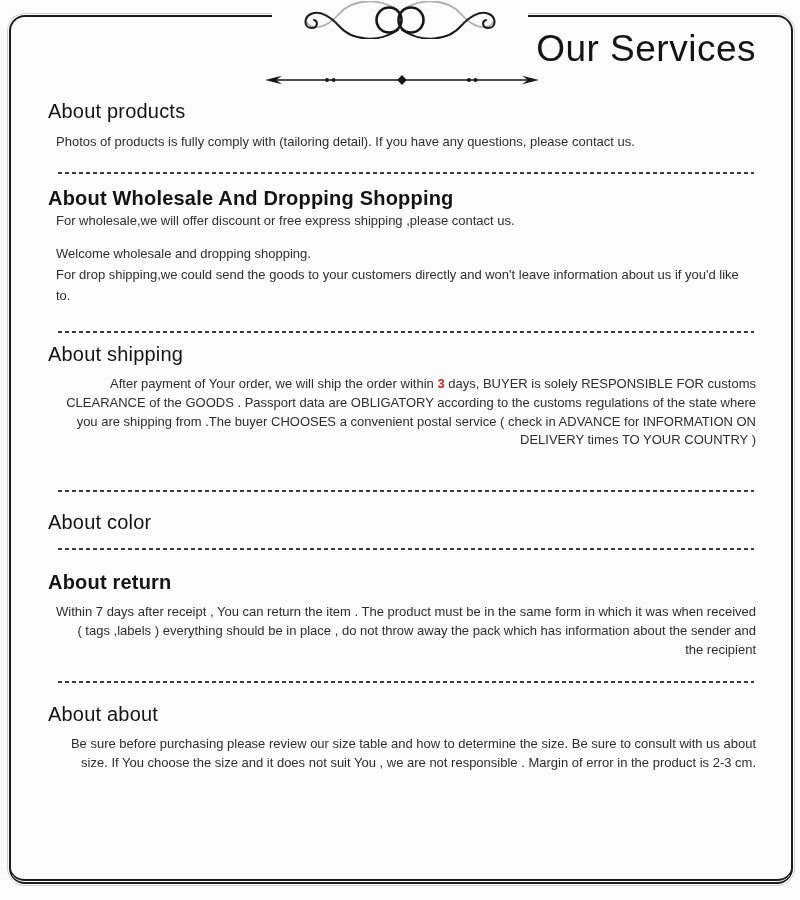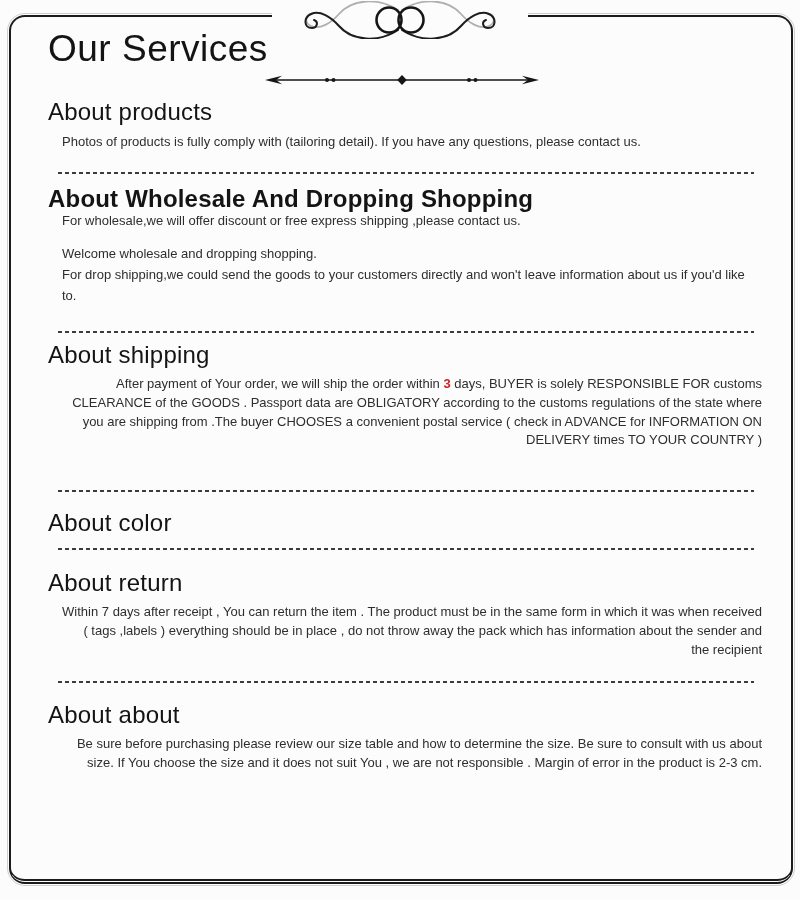--- a/index.html
+++ b/index.html
@@ -35,45 +35,45 @@
 
   .content {
     position: absolute;
     left: 0; top: 0; right: 0;
     padding: 0 44px 0 48px;
     z-index: 1;
   }
 
   .page-title {
     margin-top: 30px;
-    text-align: left;
+    text-align: right;
     font-size: 37px;
     line-height: 1;
     font-weight: 400;
     color: #141414;
     letter-spacing: 0.5px;
   }
 
   .title-divider {
     display: block;
     margin: 5px auto 0 auto;
   }
 
   h2.sec-heading {
-    font-size: 24px;
+    font-size: 20px;
     line-height: 23px;
     font-weight: 400;
     color: #141414;
     letter-spacing: 0.2px;
   }
   h2.hv-bold { font-weight: 700; margin-top: 13px; }
-  h2.hv-semibold { font-weight: 400; }
+  h2.hv-semibold { font-weight: 700; }
 
   .sec p, .sec .pline {
-    margin-left: 14px;
+    margin-left: 8px;
     width: 700px;
     font-size: 13px;
     line-height: 1.45;
     color: #2e2e2e;
   }
   .sec .pline { line-height: 21px; }
 
   .hl { color: #cc2222; font-weight: 700; }
 
   .dashed {

